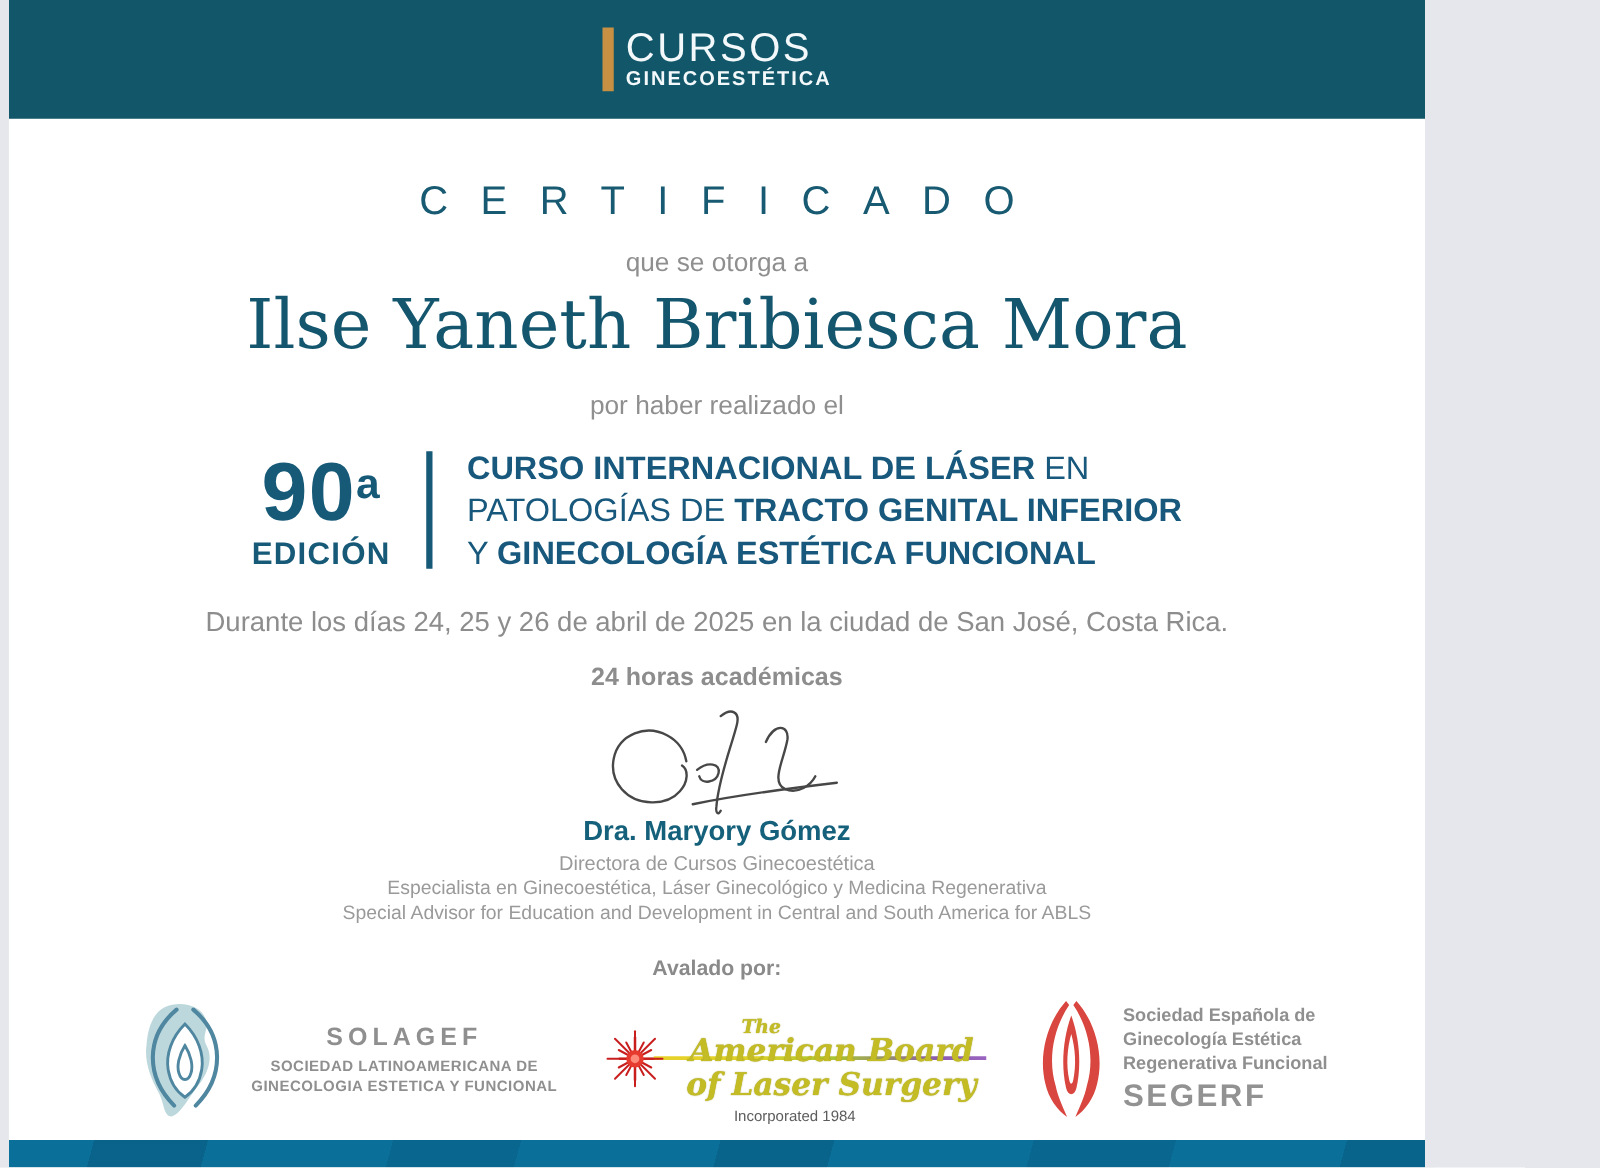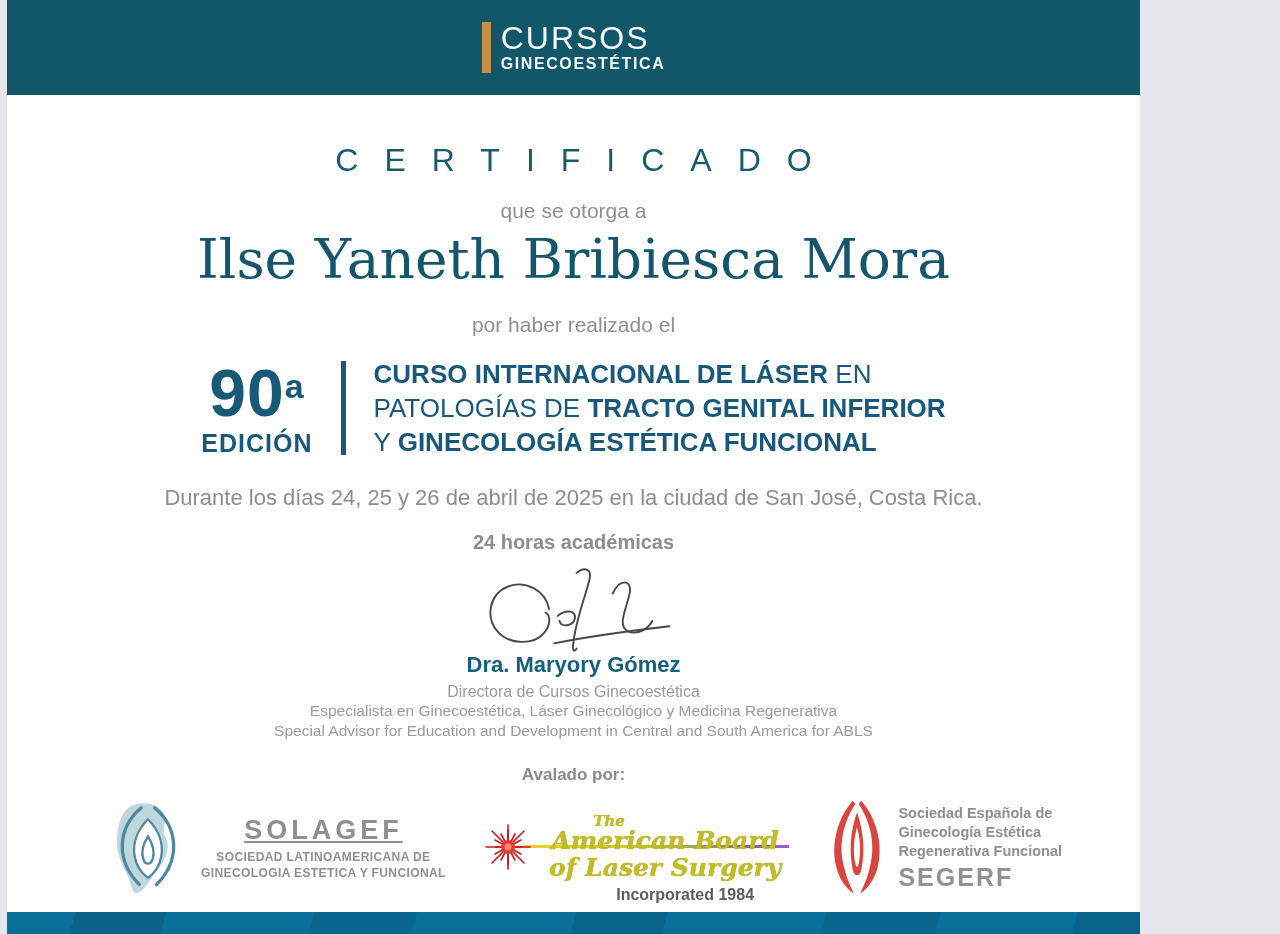--- a/index.html
+++ b/index.html
@@ -53,35 +53,35 @@
   .endorse-label { margin-top:24px; font-size:17px; font-weight:700; color:#8a8a8a; }
 
   
   .logos-row { margin-top:8px; display:flex; align-items:center; justify-content:space-between;
                padding:0 78px 0 92px; height:110px; }
 
   .solagef { display:flex; align-items:center; }
   .solagef-icon { position:relative; width:96px; height:96px; flex:none; }
   .solagef-icon svg { position:absolute; left:0; top:0; }
   .solagef-text { margin-left:6px; text-align:center; color:#8f8f8f; }
-  .solagef-acronym { font-size:27px; font-weight:700; letter-spacing:4px;text-decoration:underline; }
+  .solagef-acronym { font-size:20px; font-weight:700; letter-spacing:4px; }
   .solagef-name { font-size:12px; font-weight:700; letter-spacing:.4px; line-height:16px; margin-top:3px; }
 
   .abls { position:relative; width:312px; height:104px; }
   .abls-line { position:absolute; left:42px; right:4px; top:49px; height:3px;
                background:linear-gradient(90deg,#e8d12a 0%,#ddd22a 30%,#a8c435 55%,#8a5cb0 85%,#9a64c0 100%); }
   .abls-line-red { position:absolute; left:14px; width:60px; top:50px; height:2px; background:#d23a2a; }
   .abls-star { position:absolute; left:2px; top:26px; }
   .abls-text { position:absolute; left:66px; top:12px; width:236px; font-family:"DejaVu Serif", serif;
                font-style:italic; font-weight:700; color:#c3bc25; text-shadow:0 0 1px #97941c; }
   .abls-the { font-size:15px; text-align:left; padding-left:46px; line-height:14px; margin-top:6px; }
   .abls-l2 { font-size:25px; line-height:26px; text-align:center; }
   .abls-l3 { font-size:25px; line-height:27px; text-align:center; }
   .abls-inc { font-family:"Liberation Sans", sans-serif; font-style:normal; text-shadow:none;
-              font-size:16px; font-weight:700; color:#5c5c5c; text-align:center; margin-top:5px; padding-left:40px; }
+              font-size:12px; font-weight:400; color:#5c5c5c; text-align:left; margin-top:5px; padding-left:40px; }
 
   .segerf { display:flex; align-items:center; }
   .segerf-icon { flex:none; margin-right:12px; }
   .segerf-text { text-align:left; color:#8f8f8f; }
   .segerf-name { font-size:14.5px; font-weight:700; line-height:19px; }
   .segerf-acronym { font-size:25px; font-weight:600; letter-spacing:2px; margin-top:2px; color:#929292; }
 
   
   .bottombar { margin-top:auto; height:22px; flex:none; background-color:#0a6f99;
     background-image:linear-gradient(105deg,

